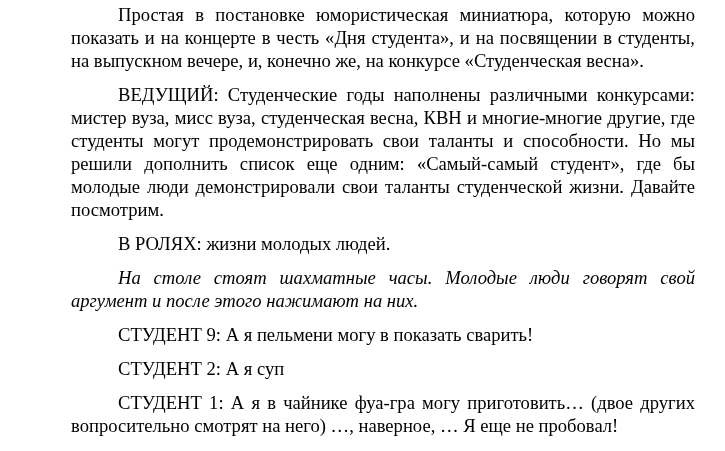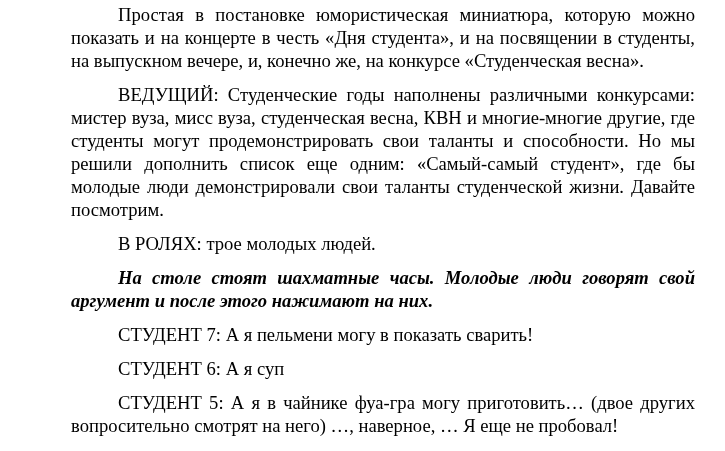--- a/index.html
+++ b/index.html
@@ -23,36 +23,35 @@
       line-height: 23px;
       color: #000000;
     }
     .para {
       margin: 0 0 11px 0;
       text-indent: 47px;
       text-align: justify;
     }
     .para.italic {
       font-style: italic;
-      font-weight: bold;
     }
     .label {
       font-weight: normal;
     }
   </style>
 </head>
 <body>
 
 <div class="page">
   <p class="para">Простая в постановке юмористическая миниатюра, которую можно показать и на концерте в честь «Дня студента», и на посвящении в студенты, на выпускном вечере, и, конечно же, на конкурсе «Студенческая весна».</p>
 
   <p class="para"><span class="label">ВЕДУЩИЙ</span><span>: Студенческие годы наполнены различными конкурсами: мистер вуза, мисс вуза, студенческая весна, КВН и многие-многие другие, где студенты могут продемонстрировать свои таланты и способности. Но мы решили дополнить список еще одним: «Самый-самый студент», где бы молодые люди демонстрировали свои таланты студенческой жизни. Давайте посмотрим.</span></p>
 
-  <p class="para"><span class="label">В РОЛЯХ</span><span>: трое молодых людей.</span></p>
+  <p class="para"><span class="label">В РОЛЯХ</span><span>: жизни молодых людей.</span></p>
 
   <p class="para italic">На столе стоят шахматные часы. Молодые люди говорят свой аргумент и после этого нажимают на них.</p>
 
-  <p class="para"><span class="label">СТУДЕНТ 7</span><span>: А я пельмени могу в показать сварить!</span></p>
+  <p class="para"><span class="label">СТУДЕНТ 9</span><span>: А я пельмени могу в показать сварить!</span></p>
 
-  <p class="para"><span class="label">СТУДЕНТ 6</span><span>: А я суп</span></p>
+  <p class="para"><span class="label">СТУДЕНТ 2</span><span>: А я суп</span></p>
 
-  <p class="para"><span class="label">СТУДЕНТ 5</span><span>: А я в чайнике фуа-гра могу приготовить… (двое других вопросительно смотрят на него) …, наверное, … Я еще не пробовал!</span></p>
+  <p class="para"><span class="label">СТУДЕНТ 1</span><span>: А я в чайнике фуа-гра могу приготовить… (двое других вопросительно смотрят на него) …, наверное, … Я еще не пробовал!</span></p>
 </div>
 
 </body></html>

